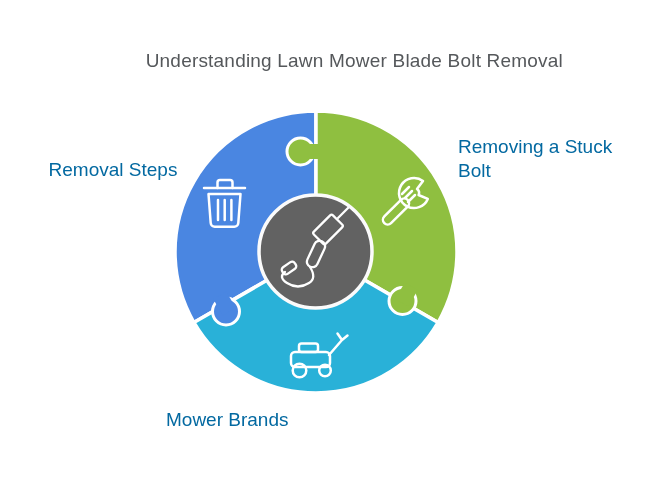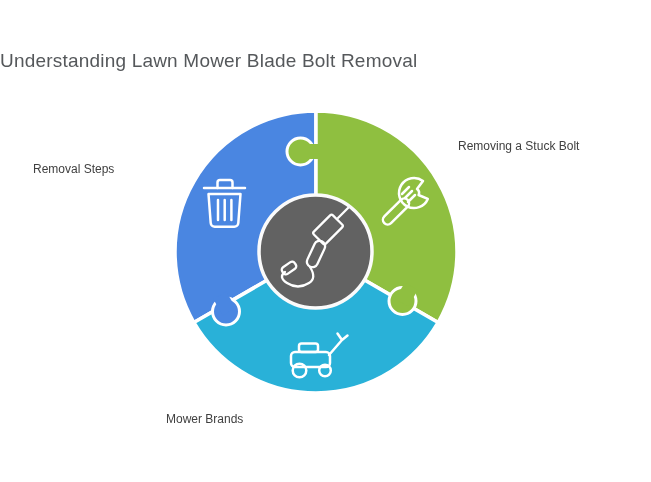--- a/index.html
+++ b/index.html
@@ -3,28 +3,28 @@
 <meta charset="utf-8">
 <style>
   html,body{margin:0;padding:0;}
   body{
     width:651px;height:482px;position:relative;overflow:hidden;
     background:#ffffff;
     font-family:"Liberation Sans","DejaVu Sans",sans-serif;
   }
   .title{
     position:absolute;left:0;top:50px;width:563px;
-    text-align:left;font-size:19px;font-weight:400;
+    text-align:right;font-size:19px;font-weight:400;
     color:#55585b;letter-spacing:.2px;
   }
   .diagram-svg{position:absolute;left:0;top:0;}
   .seg-label{
-    position:absolute;font-size:12px;color:#404040;line-height:23.5px;
+    position:absolute;font-size:19px;color:#0369a1;line-height:23.5px;
   }
-  .label-left{left:33px;top:158px;width:160px;text-align:left;}
+  .label-left{left:33px;top:158px;width:160px;text-align:center;}
   .label-right{left:458px;top:135px;width:178px;text-align:left;}
   .label-bottom{left:166px;top:408px;width:300px;text-align:left;}
 </style>
 </head>
 <body>
 
 <div class="title">Understanding Lawn Mower Blade Bolt Removal</div>
 
 <svg class="diagram-svg" width="651" height="482" viewBox="0 0 651 482" xmlns="http://www.w3.org/2000/svg">
 

